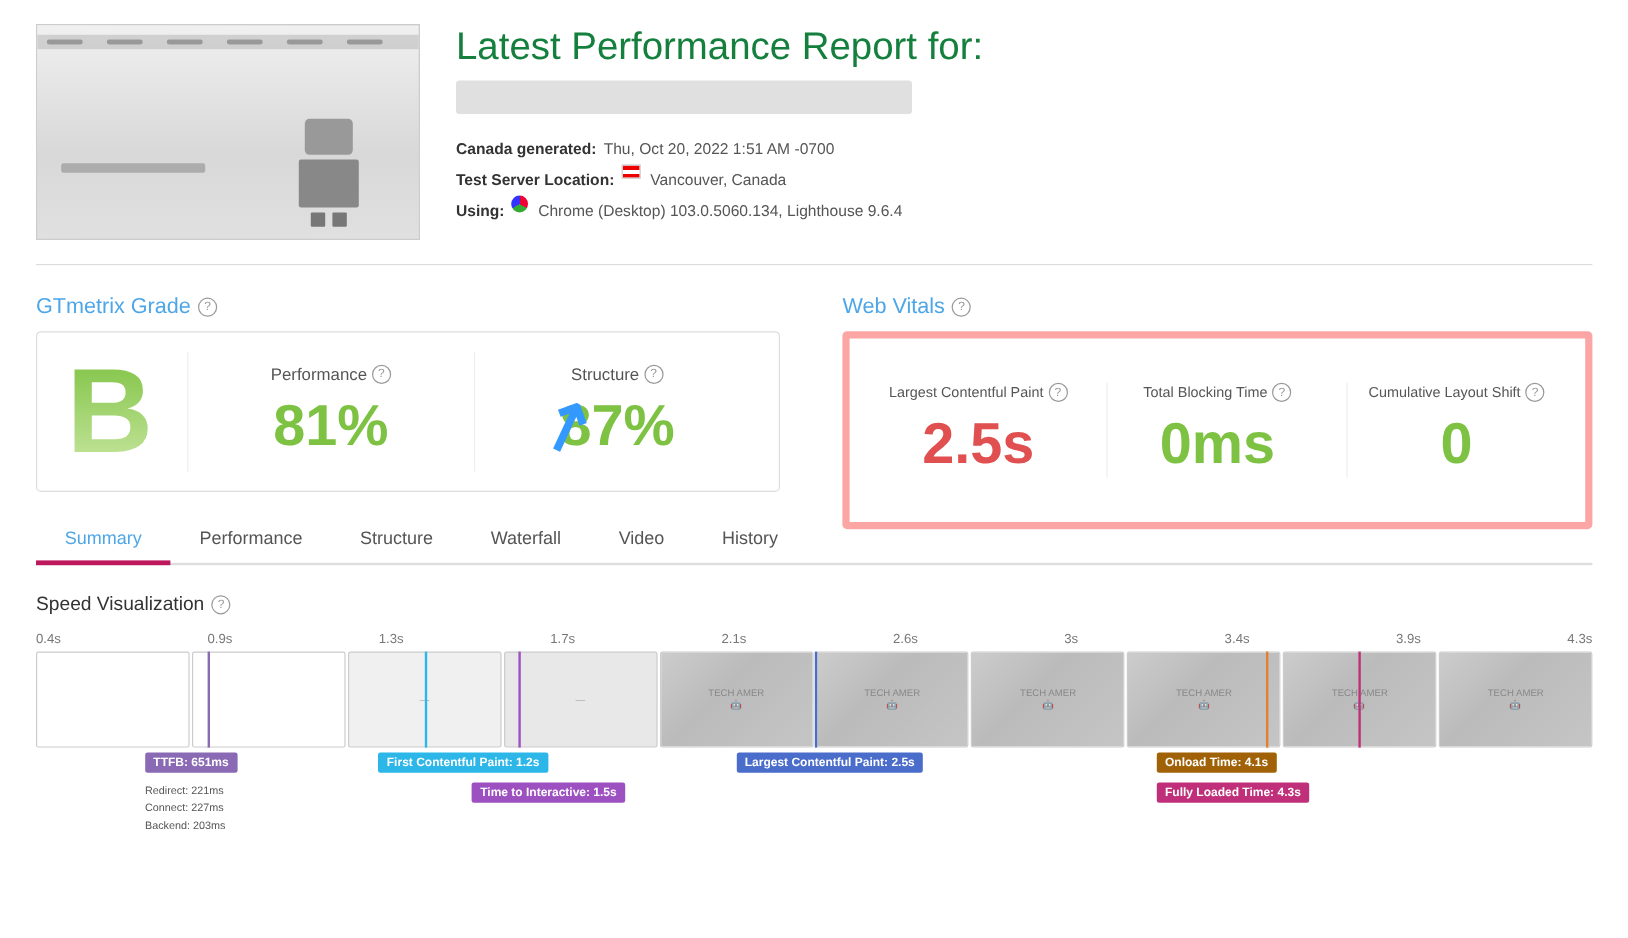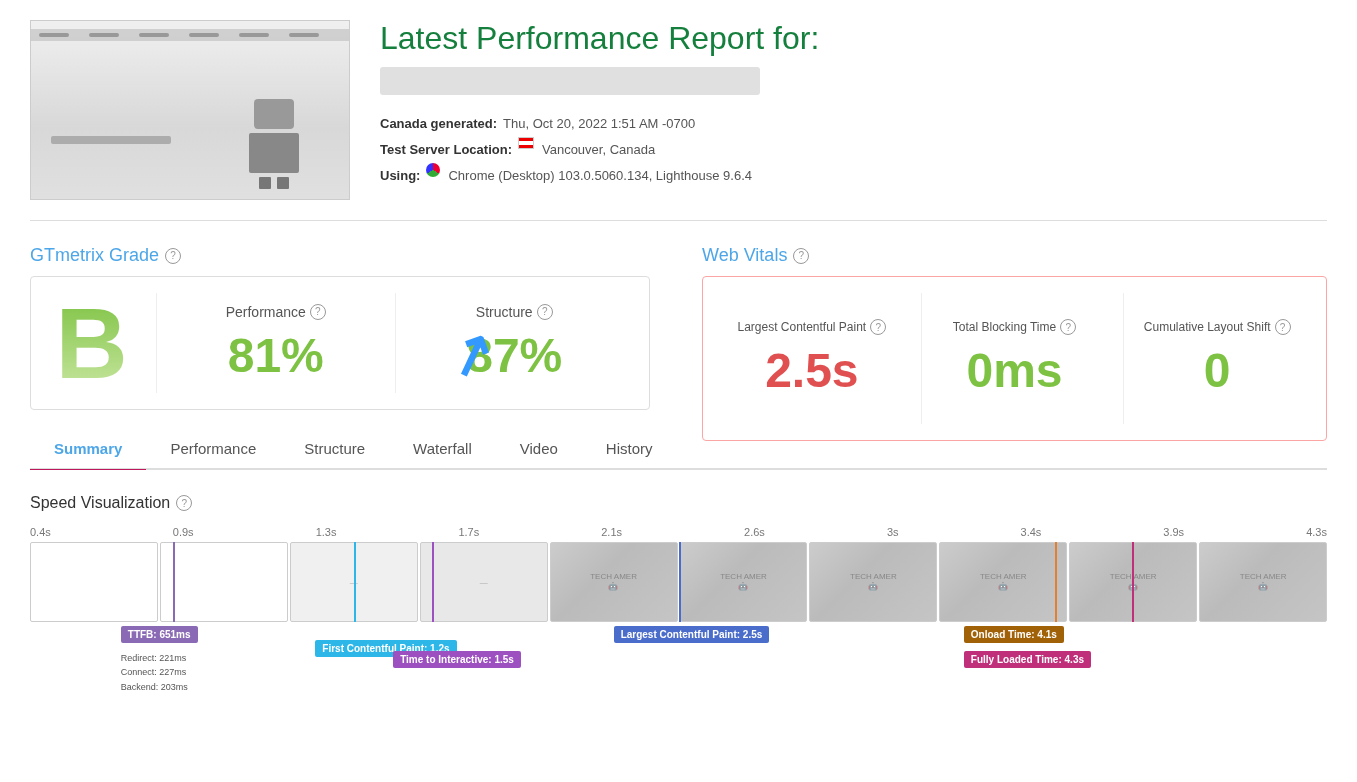--- a/index.html
+++ b/index.html
@@ -192,26 +192,27 @@
       font-weight: bold;
       color: #7dc242;
     }
 
     
     .web-vitals-box {
       flex: 1;
       padding-left: 32px;
     }
     .vitals-card {
-      border: 1px solid #fca5a5;
+      border: 6px solid #fca5a5;
       border-radius: 4px;
       display: flex;
       padding: 16px;
       gap: 16px;
       height: 100%;
+      align-items: center;
     }
     .vital-item {
       flex: 1;
       display: flex;
       flex-direction: column;
       align-items: center;
       justify-content: center;
       padding: 0 10px;
     }
     .vital-item + .vital-item {
@@ -251,22 +252,22 @@
     .tab-item {
       padding: 10px 24px;
       cursor: pointer;
       color: #555;
       font-size: 15px;
       border-bottom: 3px solid transparent;
       margin-bottom: -2px;
     }
     .tab-item.active {
       color: #4da6e8;
-      border-bottom: 1px solid #be185d;
-      font-weight: 700;
+      border-bottom: 4px solid #be185d;
+      font-weight: 400;
     }
 
     
     .speed-section {
       margin-top: 10px;
     }
     .speed-title {
       font-size: 16px;
       color: #333;
       margin-bottom: 14px;
@@ -503,21 +504,21 @@
     <div style="position:relative;height:80px;margin-top:4px;">
 
       <div style="position:absolute;left:7%;top:0;background:#8a6ab5;color:#fff;font-size:10px;font-weight:bold;padding:3px 7px;border-radius:2px;white-space:nowrap;">TTFB: 651ms</div>
 
       <div style="position:absolute;left:7%;top:25px;font-size:9px;color:#555;line-height:1.6;">
         <div>Redirect: 221ms</div>
         <div>Connect: 227ms</div>
         <div>Backend: 203ms</div>
       </div>
 
-      <div style="position:absolute;left:22%;top:14px;background:#2db7e8;color:#fff;font-size:10px;font-weight:bold;padding:3px 7px;border-radius:2px;white-space:nowrap;">First Contentful Paint: 1.2s</div>
+      <div style="position:absolute;left:22%;top:0;background:#2db7e8;color:#fff;font-size:10px;font-weight:bold;padding:3px 7px;border-radius:2px;white-space:nowrap;">First Contentful Paint: 1.2s</div>
 
       <div style="position:absolute;left:28%;top:25px;background:#9d50c0;color:#fff;font-size:10px;font-weight:bold;padding:3px 7px;border-radius:2px;white-space:nowrap;">Time to Interactive: 1.5s</div>
 
       <div style="position:absolute;left:45%;top:0;background:#4a6cca;color:#fff;font-size:10px;font-weight:bold;padding:3px 7px;border-radius:2px;white-space:nowrap;">Largest Contentful Paint: 2.5s</div>
 
       <div style="position:absolute;left:72%;top:0;background:#a16207;color:#fff;font-size:10px;font-weight:bold;padding:3px 7px;border-radius:2px;white-space:nowrap;">Onload Time: 4.1s</div>
 
       <div style="position:absolute;left:72%;top:25px;background:#c0307a;color:#fff;font-size:10px;font-weight:bold;padding:3px 7px;border-radius:2px;white-space:nowrap;">Fully Loaded Time: 4.3s</div>
     </div>
 

